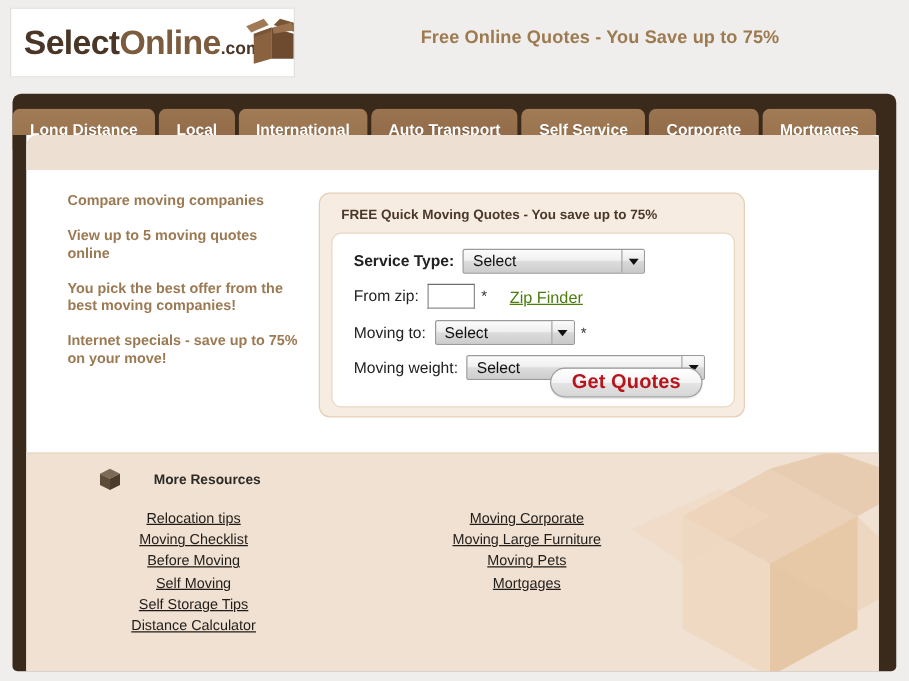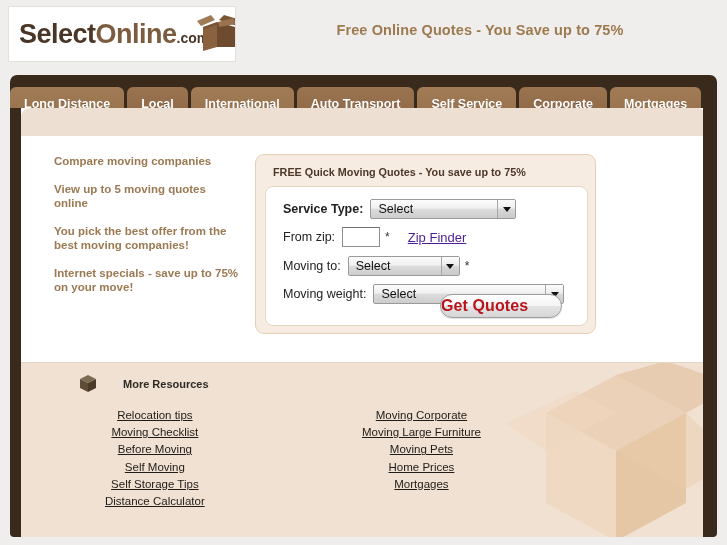--- a/index.html
+++ b/index.html
@@ -246,36 +246,36 @@
     padding: 0 3px;
   }
   .req {
     font-size: 12px;
     color: #333;
     margin-left: 5px;
   }
   .zipfinder {
     margin-left: 18px;
     font-size: 13px;
-    color: #4c1d95;
+    color: #4d7c0f;
     text-decoration: underline;
     cursor: pointer;
   }
 
   .getquotes {
     position: absolute;
     left: 174px; top: 107px;
     width: 122px;
     height: 24px;
     border: 1px solid #9d9d9d;
     border-radius: 12px;
     background-image: linear-gradient(to bottom, #ffffff 0%, #f4f4f4 50%, #e4e4e4 52%, #d6d6d6 100%);
     display: flex;
     align-items: center;
-    justify-content: flex-start;
+    justify-content: center;
     cursor: pointer;
     box-sizing: border-box;
     box-shadow: 0 1px 1px rgba(0,0,0,0.12);
   }
   .getquotes span {
     font-size: 16px;
     font-weight: bold;
     color: #b8141b;
     letter-spacing: 0.1px;
   }
@@ -469,21 +469,20 @@
           <span class="res-link">Before Moving</span>
           <span class="res-link">Self Moving</span>
           <span class="res-link">Self Storage Tips</span>
           <span class="res-link">Distance Calculator</span>
         </div>
 
         <div class="res-col right">
           <span class="res-link">Moving Corporate</span>
           <span class="res-link">Moving Large Furniture</span>
           <span class="res-link">Moving Pets</span>
-          <span class="res-link">Home Prices</span>
           <span class="res-link">Mortgages</span>
         </div>
 
       </div>
 
     </div>
   </div>
 
 </div>
 

